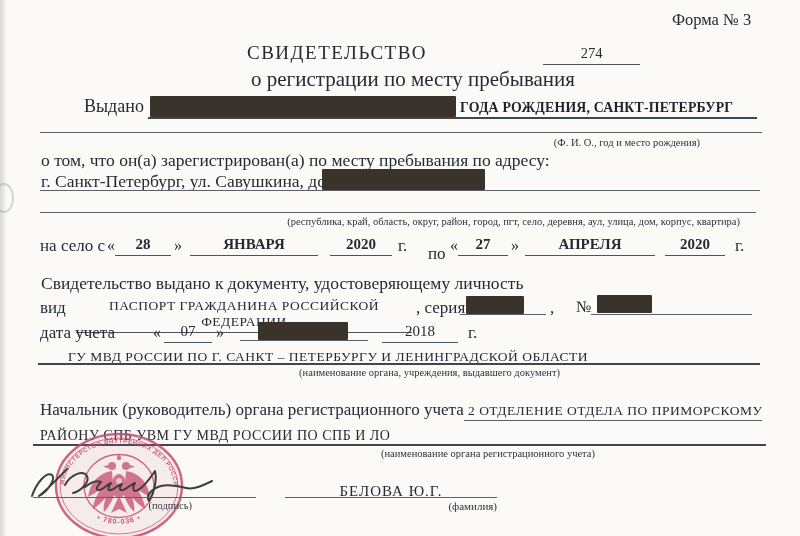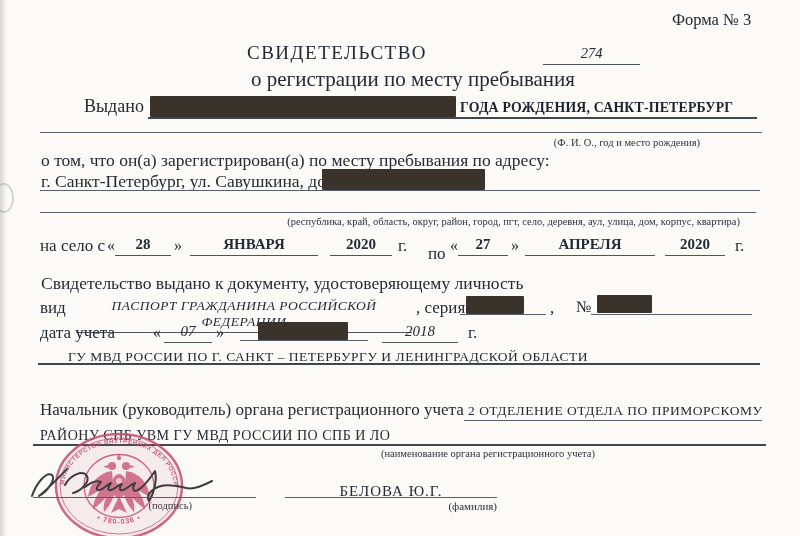--- a/index.html
+++ b/index.html
@@ -9,21 +9,21 @@
     font-family:"Liberation Serif","DejaVu Serif",serif;
     color:#242b35;
   }
   .t{position:absolute;white-space:nowrap;line-height:1.1;}
   .serif17{font-size:17.5px;}
   .caps{font-size:13.5px;letter-spacing:.5px;}
   .cap{position:absolute;font-size:10.5px;color:#2c343e;text-align:right;white-space:nowrap;}
   .line{position:absolute;height:0;border-bottom:1.6px solid #596069;}
   .line.dark{border-bottom:2px solid #3f464e;}
   .cell{position:absolute;text-align:center;border-bottom:1.6px solid #4d545c;padding-bottom:2px;font-weight:bold;font-size:15px;}
-  .cell.norm{font-weight:normal;font-size:15px;font-style:italic;}
+  .cell.norm{font-weight:normal;font-size:15px;}
   .bar{position:absolute;background:#3a332b;border-radius:1px;}
   .q{font-size:16px;}
   .edge{position:absolute;left:0;top:0;width:7px;height:536px;
     background:linear-gradient(90deg,rgba(120,120,118,.28),rgba(120,120,118,0));}
   .artifact{position:absolute;left:-6px;top:183px;width:16px;height:26px;
     border:2px solid rgba(140,140,138,.35);border-radius:50%;}
   svg{position:absolute;overflow:visible;}
 </style>
 </head>
 <body>
@@ -82,20 +82,21 @@
   <div class="t q" style="left:153px;top:324px;">«</div>
   <div class="cell norm" style="left:164px;top:323px;width:48px;">07</div>
   <div class="t q" style="left:216px;top:324px;">»</div>
   <div class="line" style="left:240px;top:340px;width:128px;"></div>
   <div class="bar" style="left:258px;top:322px;width:90px;height:18px;"></div>
   <div class="cell norm" style="left:382px;top:323px;width:76px;">2018</div>
   <div class="t" style="left:468px;top:324px;font-size:17px;">г.</div>
 
   <div class="t caps" style="left:40px;top:350px;margin-left:28px;">ГУ  МВД  РОССИИ  ПО  Г. САНКТ – ПЕТЕРБУРГУ  И  ЛЕНИНГРАДСКОЙ  ОБЛАСТИ</div>
   <div class="line dark" style="left:38px;top:363px;width:722px;"></div>
+  <div class="cap" style="left:140px;top:367px;width:420px;">(наименование органа, учреждения, выдавшего документ)</div>
 
   <div class="t" style="left:40px;top:401px;font-size:17px;">Начальник (руководитель) органа регистрационного учета</div>
   <div class="t caps" style="left:468px;top:404px;">2 ОТДЕЛЕНИЕ ОТДЕЛА  ПО ПРИМОРСКОМУ</div>
   <div class="line" style="left:464px;top:420px;width:298px;"></div>
   <div class="t caps" style="left:40px;top:428px;font-size:14px;">РАЙОНУ СПБ УВМ  ГУ  МВД РОССИИ  ПО СПБ  И  ЛО</div>
   <div class="line dark" style="left:33px;top:444px;width:733px;"></div>
   <div class="cap" style="left:275px;top:448px;width:320px;">(наименование органа регистрационного учета)</div>
 
   <svg style="left:48px;top:430px;" width="142" height="106" viewBox="0 0 142 106">
     <g stroke="#c2486a" fill="none" opacity="0.82">

